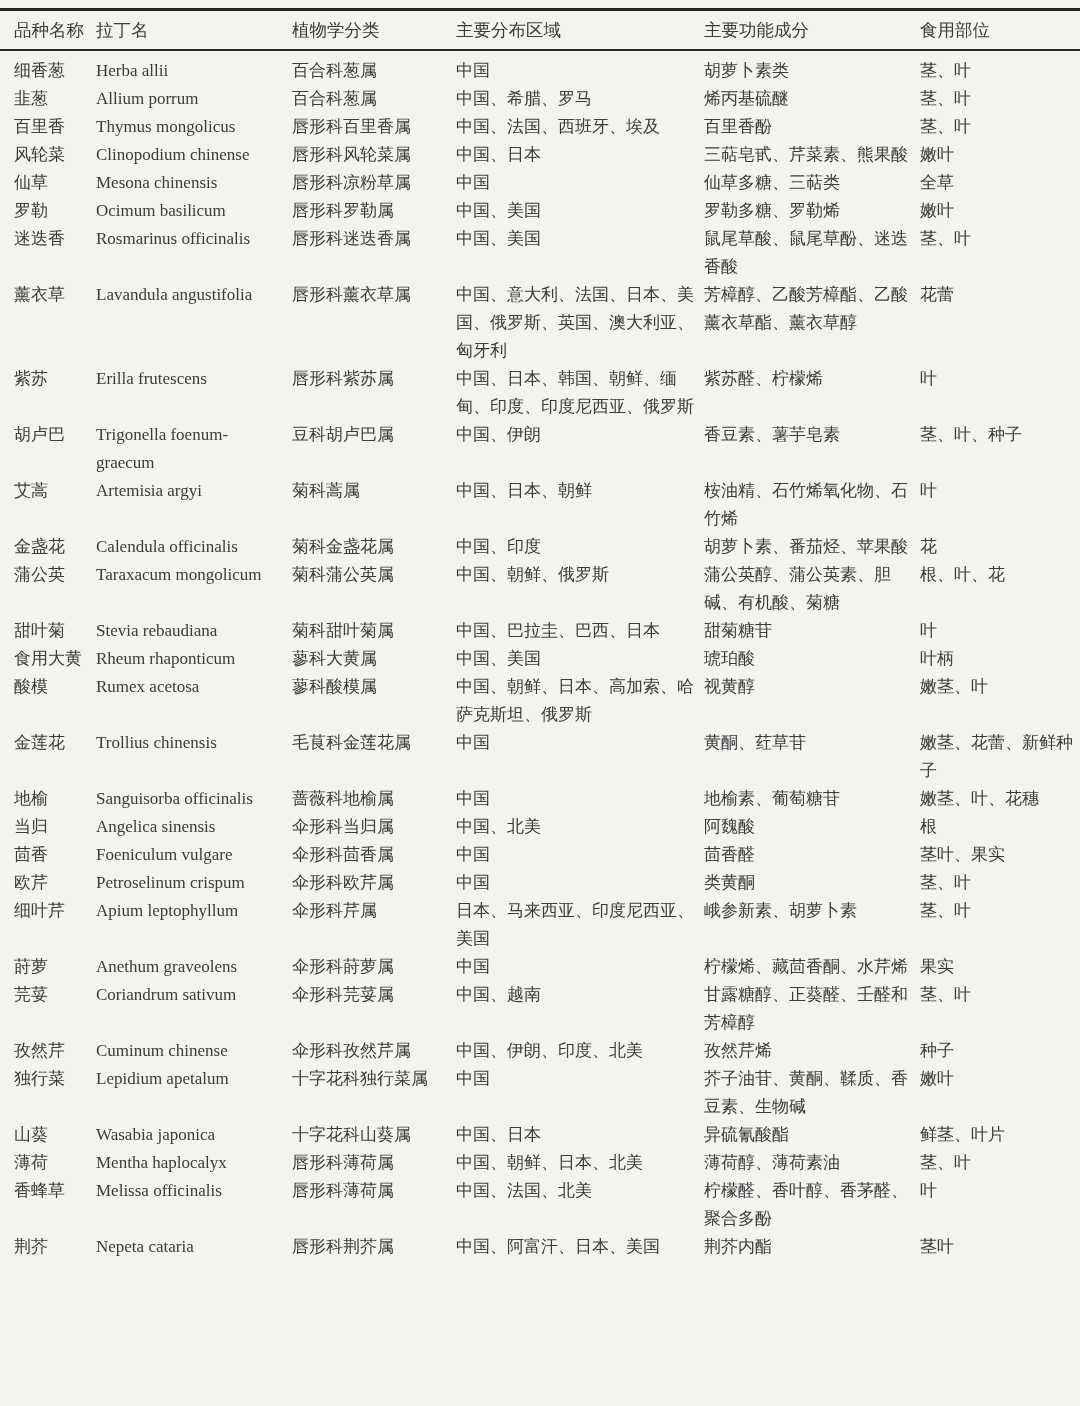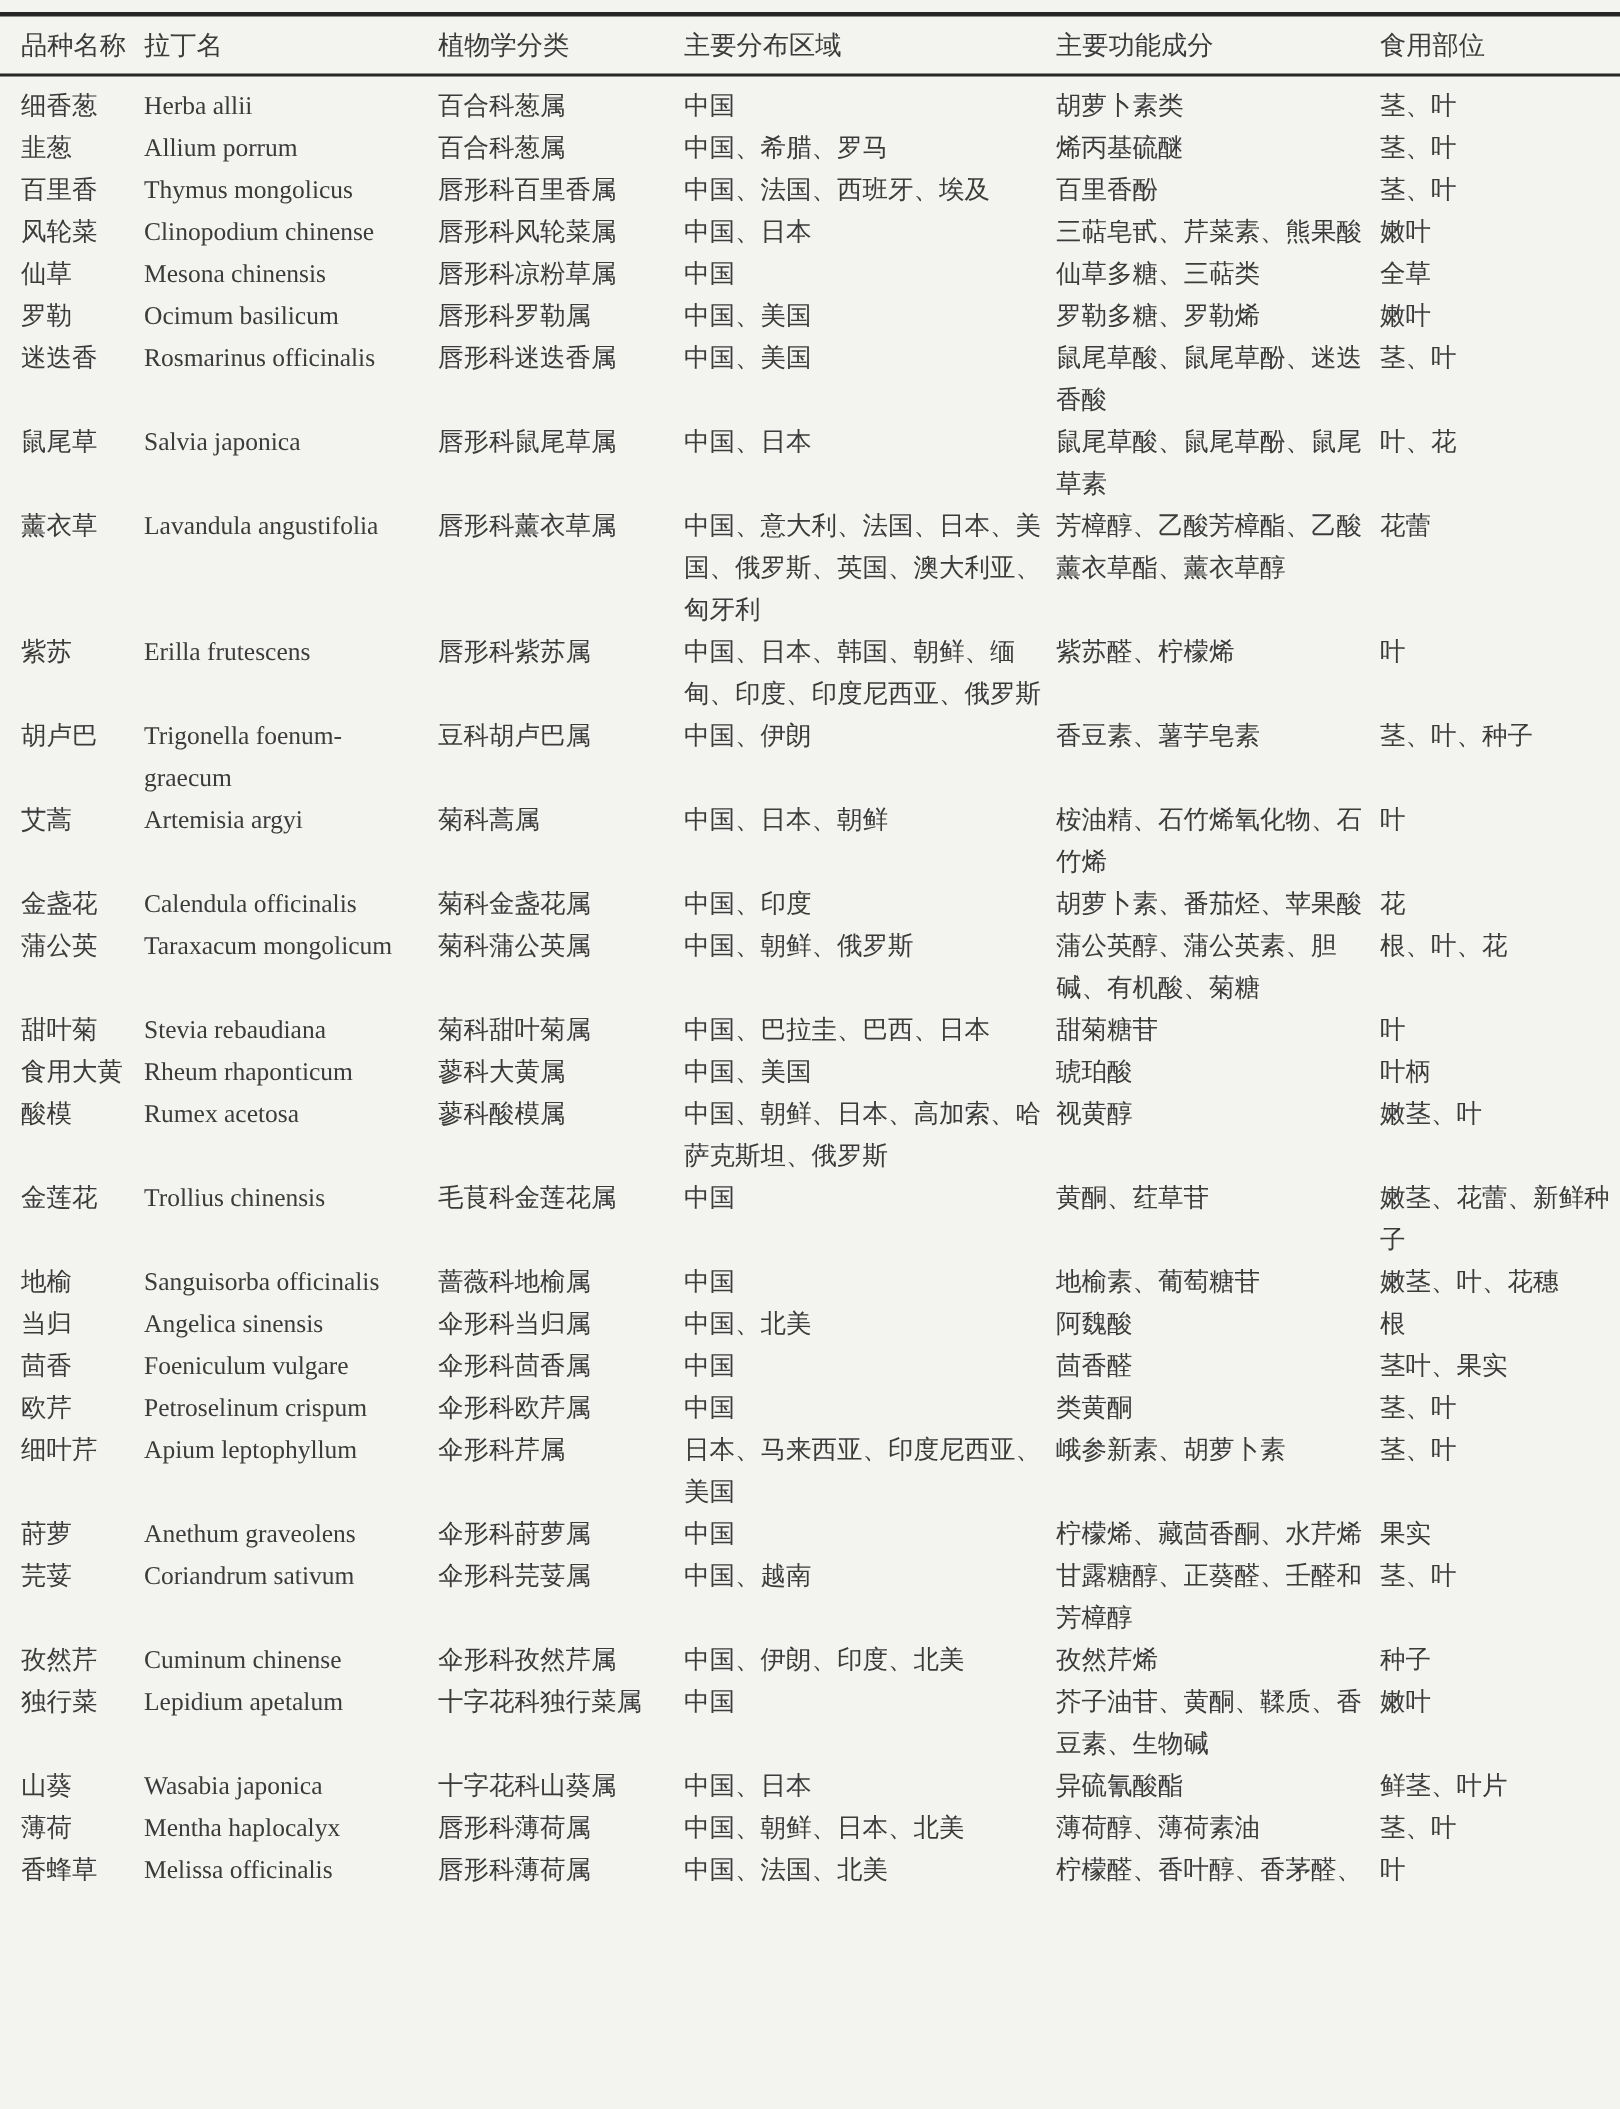--- a/index.html
+++ b/index.html
@@ -129,28 +129,20 @@
         </tr>
         <tr>
           <td>迷迭香</td>
           <td class="latin">Rosmarinus officinalis</td>
           <td>唇形科迷迭香属</td>
           <td>中国、美国</td>
           <td>鼠尾草酸、鼠尾草酚、迷迭香酸</td>
           <td>茎、叶</td>
         </tr>
         <tr>
-          <td>鼠尾草</td>
-          <td class="latin">Salvia japonica</td>
-          <td>唇形科鼠尾草属</td>
-          <td>中国、日本</td>
-          <td>鼠尾草酸、鼠尾草酚、鼠尾草素</td>
-          <td>叶、花</td>
-        </tr>
-        <tr>
           <td>薰衣草</td>
           <td class="latin">Lavandula angustifolia</td>
           <td>唇形科薰衣草属</td>
           <td>中国、意大利、法国、日本、美国、俄罗斯、英国、澳大利亚、匈牙利</td>
           <td>芳樟醇、乙酸芳樟酯、乙酸薰衣草酯、薰衣草醇</td>
           <td>花蕾</td>
         </tr>
         <tr>
           <td>紫苏</td>
           <td class="latin">Erilla frutescens</td>

